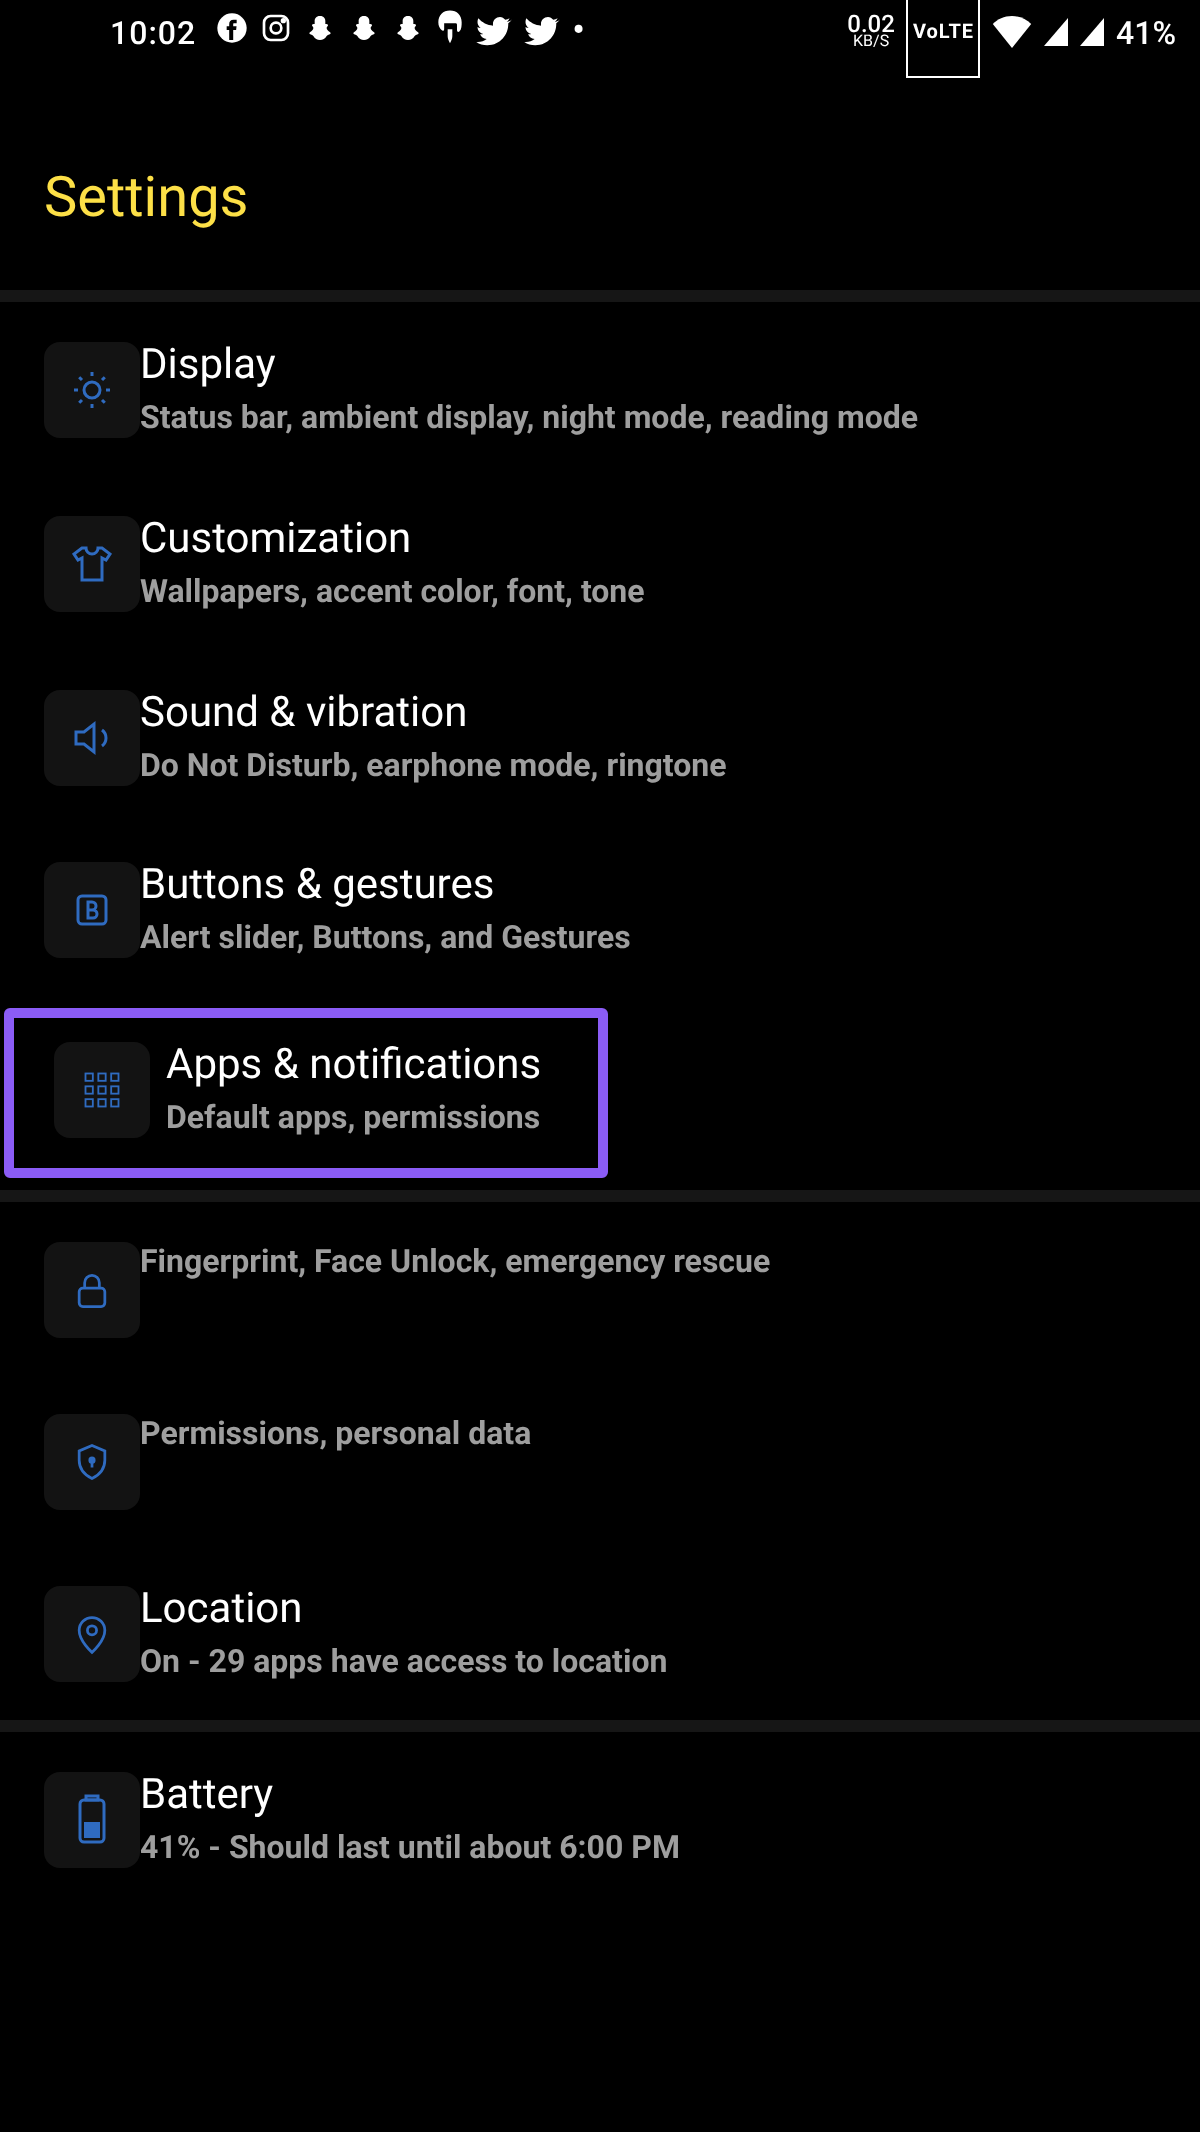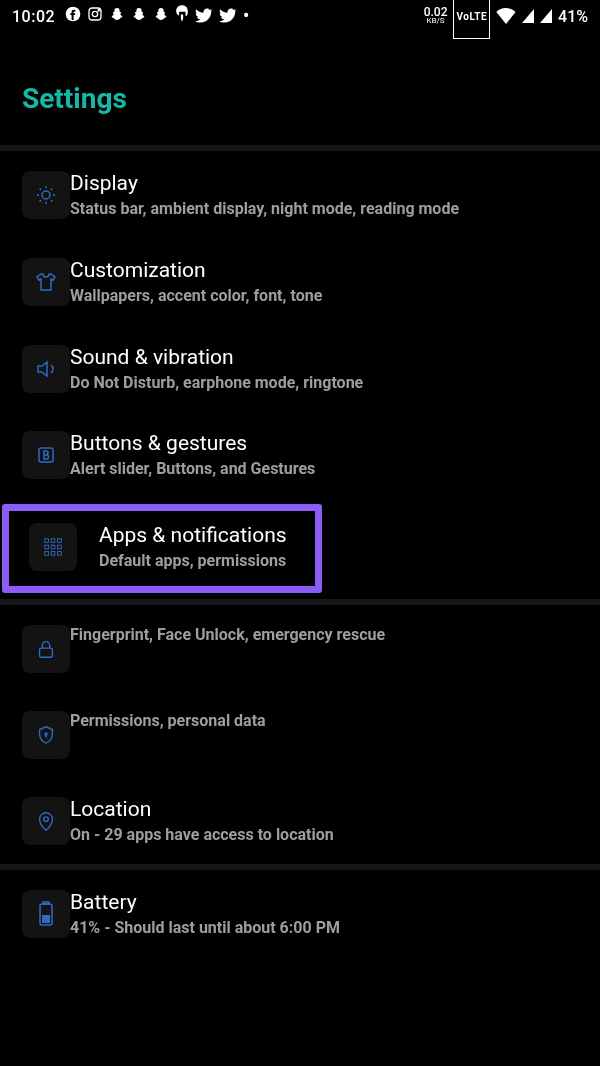--- a/index.html
+++ b/index.html
@@ -5,51 +5,51 @@
   * { margin:0; padding:0; box-sizing:border-box; }
   body {
     width:600px; height:1066px;
     background:#000;
     font-family:Roboto,-apple-system,BlinkMacSystemFont,"Segoe UI",sans-serif;
     overflow:hidden;
     position:relative;
   }
   
   .sb { height:32px; display:flex; align-items:center; padding:0 12px; color:#fff; font-size:16px; }
-  .sb-left { display:flex; align-items:center; gap:6px; font-weight:500; letter-spacing:.5px; }
+  .sb-left { display:flex; align-items:center; gap:6px; font-weight:500; letter-spacing:.5px;margin-left:43px; }
   .sb-left span:first-child { margin-right:4px; }
   .sb-right { margin-left:auto; display:flex; align-items:center; gap:6px; }
   .kbs { display:flex; flex-direction:column; align-items:center; line-height:.8; }
   .kbs .n { font-size:12px; font-weight:500; }
   .kbs .u { font-size:8px; }
   .volte { border:1.5px solid #fff; padding:16px 2px; font-size:10px; font-weight:700; letter-spacing:.5px; }
   .pct { font-size:16px; font-weight:500; }
   .tri { display:inline-block; width:0; height:0; border-style:solid; border-width:0 0 14px 12px; border-color:transparent transparent #fff transparent; }
   .wifi-i, .bird-i { display:inline-flex; }
   .dot { font-size:18px; line-height:0; }
   
-  .title { color:#14b8a6; font-size:28px; font-weight:700; padding:50px 0 30px 22px; }
+  .title { color:#fde047; font-size:28px; font-weight:400; padding:50px 0 30px 22px; }
   
   .sep { height:6px; background:#161616; }
   
   .row {
     display:flex; align-items:flex-start; padding:18px 18px 18px 22px;
   }
   .iconwrap {
     width:48px; height:48px; border-radius:8px;
     background:#131313;
     display:flex; align-items:center; justify-content:center;
     flex-shrink:0;
     margin-top:2px;
   }
   .iconwrap svg, .iconwrap .cssicon { stroke:#2f6bc0; fill:none; }
   .txt { display:flex; flex-direction:column; gap:4px; padding-top:2px; }
   .t1 { color:#fff; font-size:21px; font-weight:400; }
   .t2 { color:#9e9e9e; font-size:16px; font-weight:700; line-height:1.3; }
-  .hl { border:7px solid #8b5cf6; border-radius:3px; padding:10px 28px 14px 20px; margin:6px 0 6px 2px; display:flex; gap:22px; align-items:flex-start; width:fit-content; }
+  .hl { border:5px solid #8b5cf6; border-radius:3px; padding:10px 28px 14px 20px; margin:6px 0 6px 2px; display:flex; gap:8px; align-items:flex-start; width:fit-content; }
 </style>
 </head>
 <body>
 
 <div class="sb">
   <div class="sb-left">
     <span>10:02</span>
     <span>
       <svg width="16" height="16" viewBox="0 0 24 24">
           <circle cx="12" cy="12" r="11" fill="#fff"></circle>

